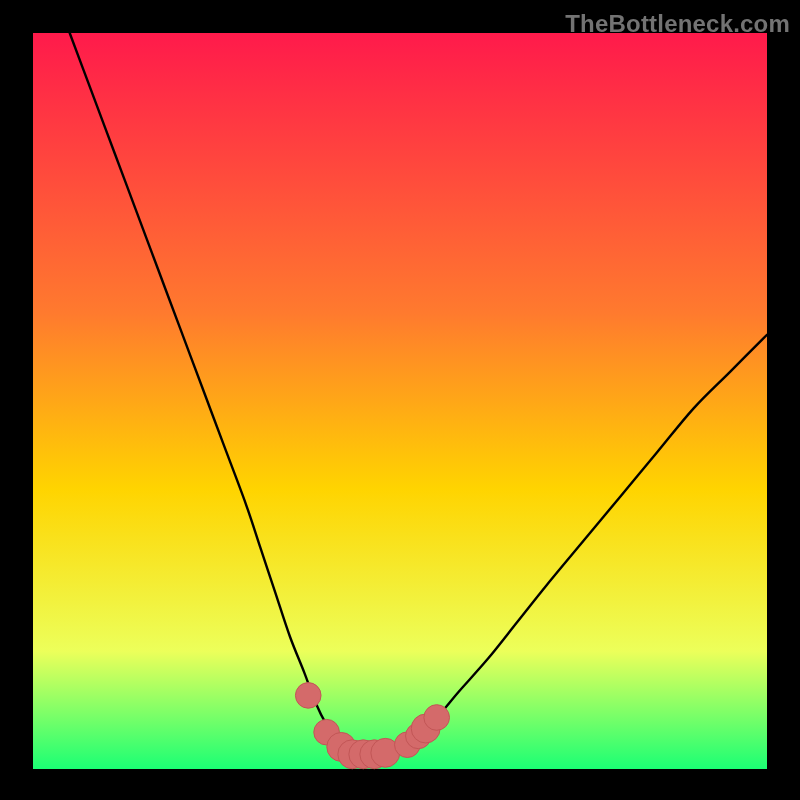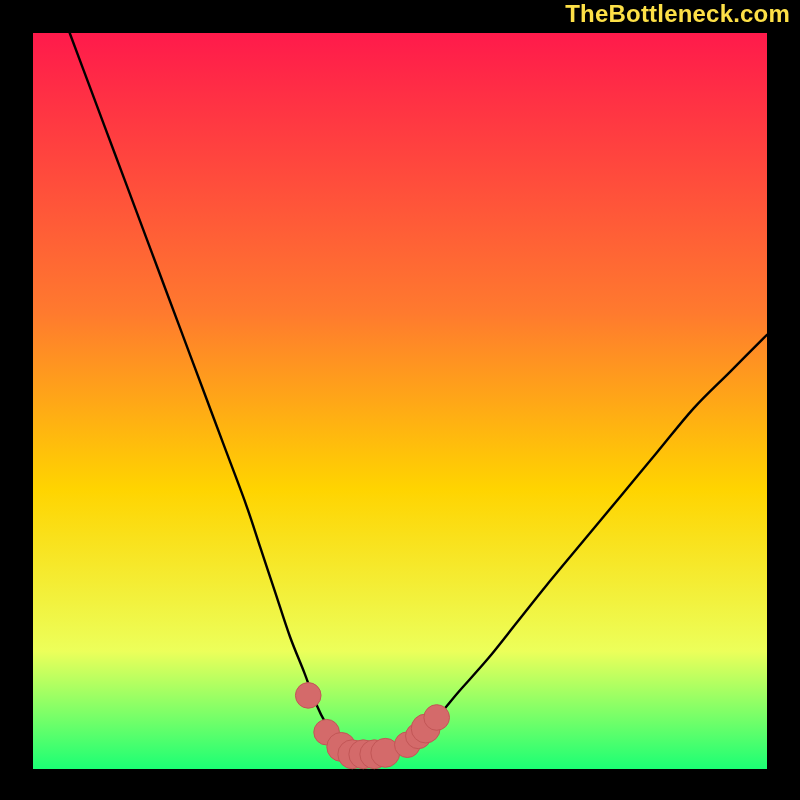--- a/index.html
+++ b/index.html
@@ -5,26 +5,26 @@
   * { margin: 0; padding: 0; box-sizing: border-box; }
   html, body { width: 800px; height: 800px; overflow: hidden; background: #000; }
   .stage {
     position: relative;
     width: 800px;
     height: 800px;
     background: #000;
   }
   .watermark {
     position: absolute;
-    top: 0;
+    top: 10px;
     right: 10px;
     font-family: Arial, Helvetica, sans-serif;
     font-size: 24px;
     font-weight: 600;
-    color: #fde047;
+    color: #737373;
     letter-spacing: 0.2px;
     user-select: none;
   }
   svg { display: block; position: absolute; left: 0; top: 0; }
 </style>
 </head>
 <body>
 <div class="stage">
 
 <svg id="chart-svg" width="800" height="800" viewBox="0 0 800 800">

